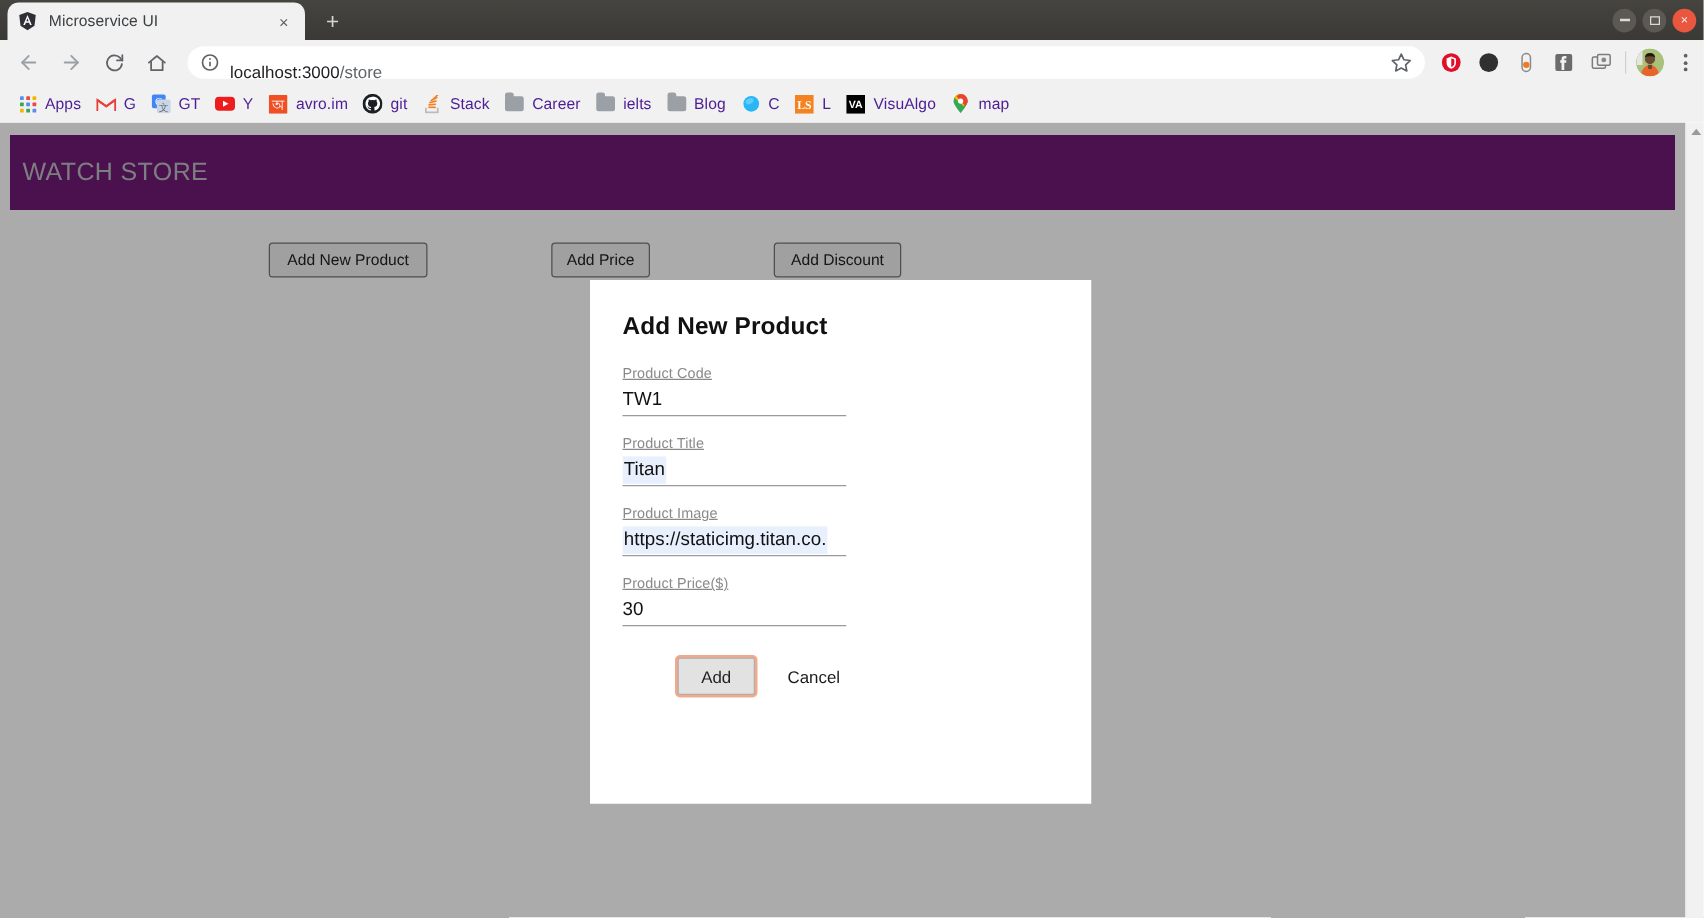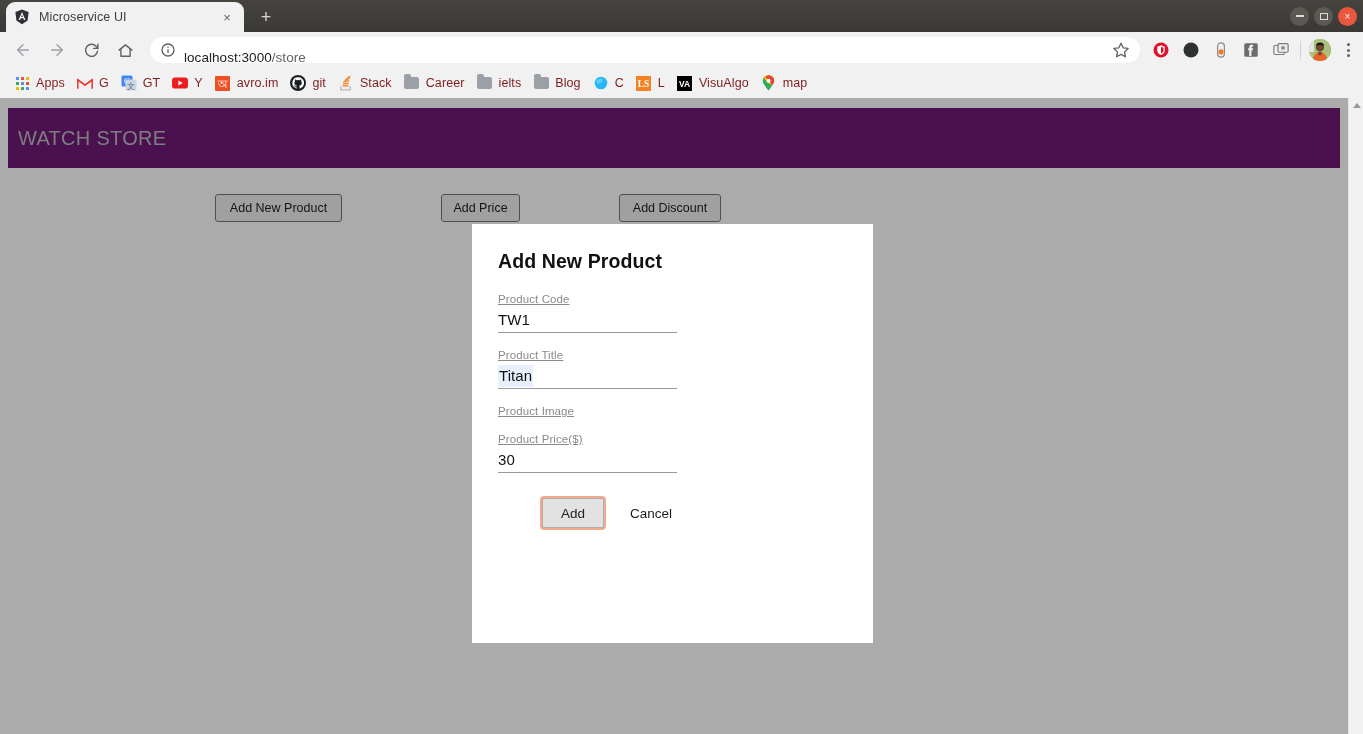--- a/index.html
+++ b/index.html
@@ -89,21 +89,21 @@
   .menu-dots { width: 26px; height: 30px; display: flex; flex-direction: column; align-items: center; justify-content: center; gap: 2.5px; }
   .menu-dots i { width: 3px; height: 3px; border-radius: 50%; background: #5f6368; display: block; }
 
   
   .bookmarks {
     position: absolute; left: 0; top: 68px; width: 1363px; height: 30px;
     background: #f1f1f1; display: flex; align-items: center; padding-left: 8px; box-sizing: border-box;
   }
   .bm { display: flex; align-items: center; height: 24px; padding: 0 6px; border-radius: 4px; }
   .bm-ic { width: 16px; height: 16px; flex: 0 0 16px; margin-right: 6px; display: flex; align-items: center; justify-content: center; }
-  .bm-label { font-size: 12.5px; color: #7f1d1d; white-space: nowrap; letter-spacing: .1px; }
+  .bm-label { font-size: 12.5px; color: #4c1d95; white-space: nowrap; letter-spacing: .1px; }
   .apps-grid { display: grid; grid-template-columns: repeat(3,3px); grid-template-rows: repeat(3,3px); gap: 2px; }
   .apps-grid i { width: 3px; height: 3px; border-radius: .5px; display: block; }
   .folder { width: 15px; height: 12px; background: #9aa0a6; border-radius: 2px; position: relative; }
   .folder:before { content:""; position: absolute; left: 0; top: -3px; width: 7px; height: 4px; background: #9aa0a6; border-radius: 2px 2px 0 0; }
 
   
   .viewport {
     position: absolute; left: 0; top: 98px; width: 1363px; height: 636px;
     background: #ffffff; overflow: hidden;
   }
@@ -474,20 +474,23 @@
 
           <div class="field">
             <div class="field-label">Product Title</div>
             <div class="field-value-wrap">
               <span class="field-value autofill">Titan</span>
             </div>
           </div>
 
           <div class="field">
             <div class="field-label">Product Image</div>
+            <div class="field-value-wrap">
+              <span class="field-value autofill">https://staticimg.titan.co.</span>
+            </div>
           </div>
 
           <div class="field">
             <div class="field-label">Product Price($)</div>
             <div class="field-value-wrap">
               <span class="field-value">30</span>
             </div>
           </div>
 
           <div class="modal-actions">

